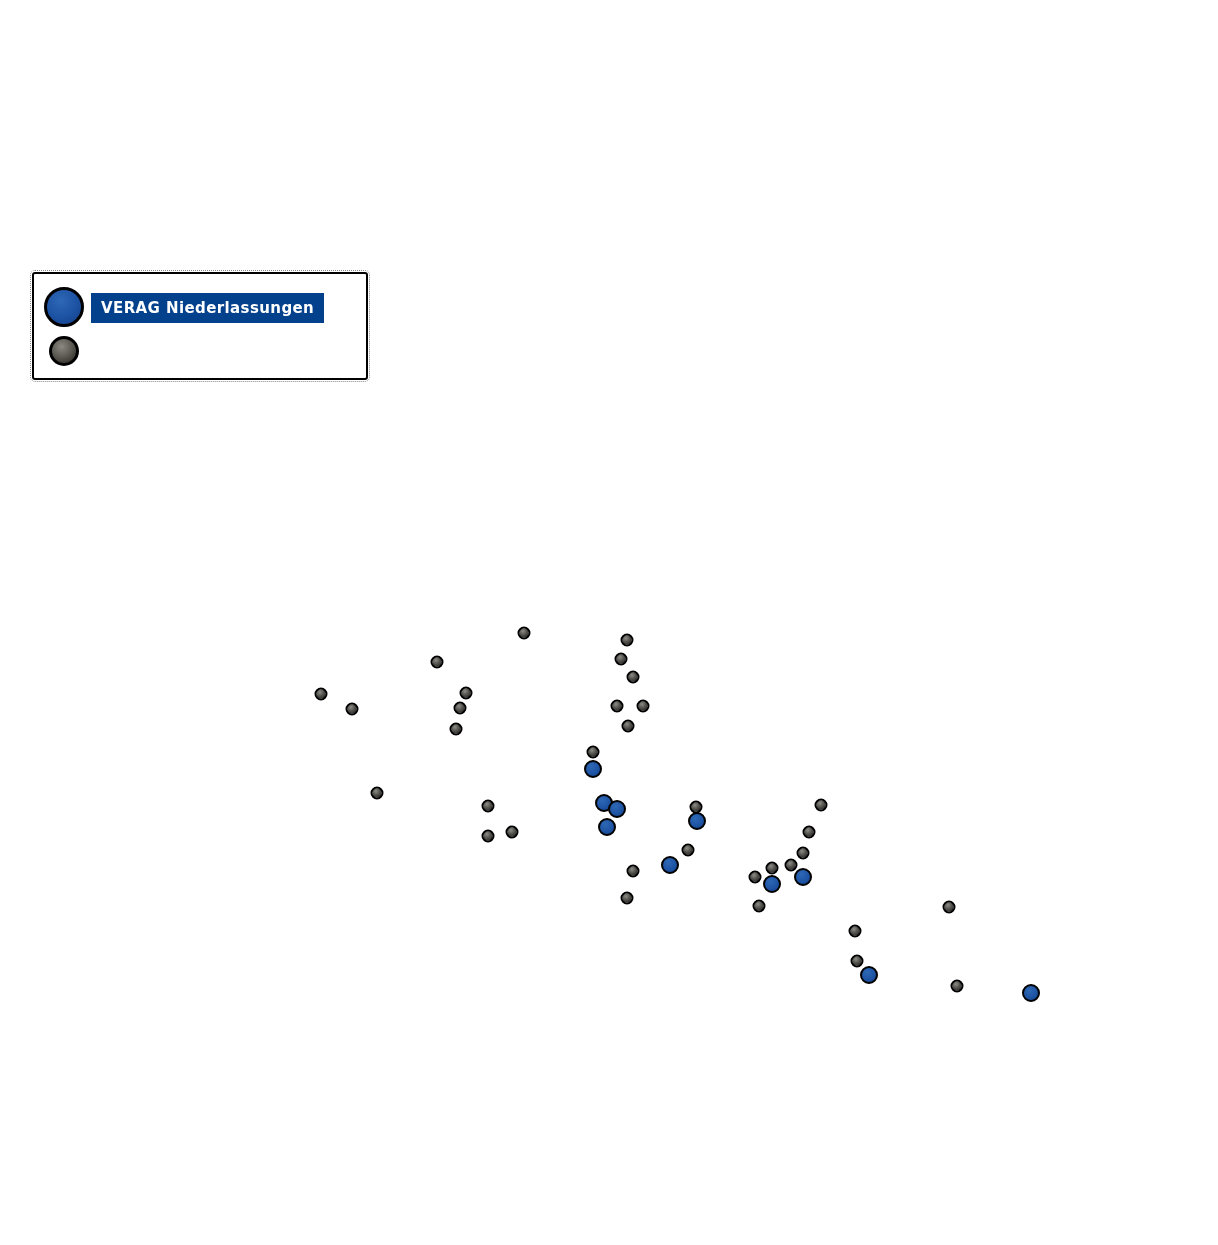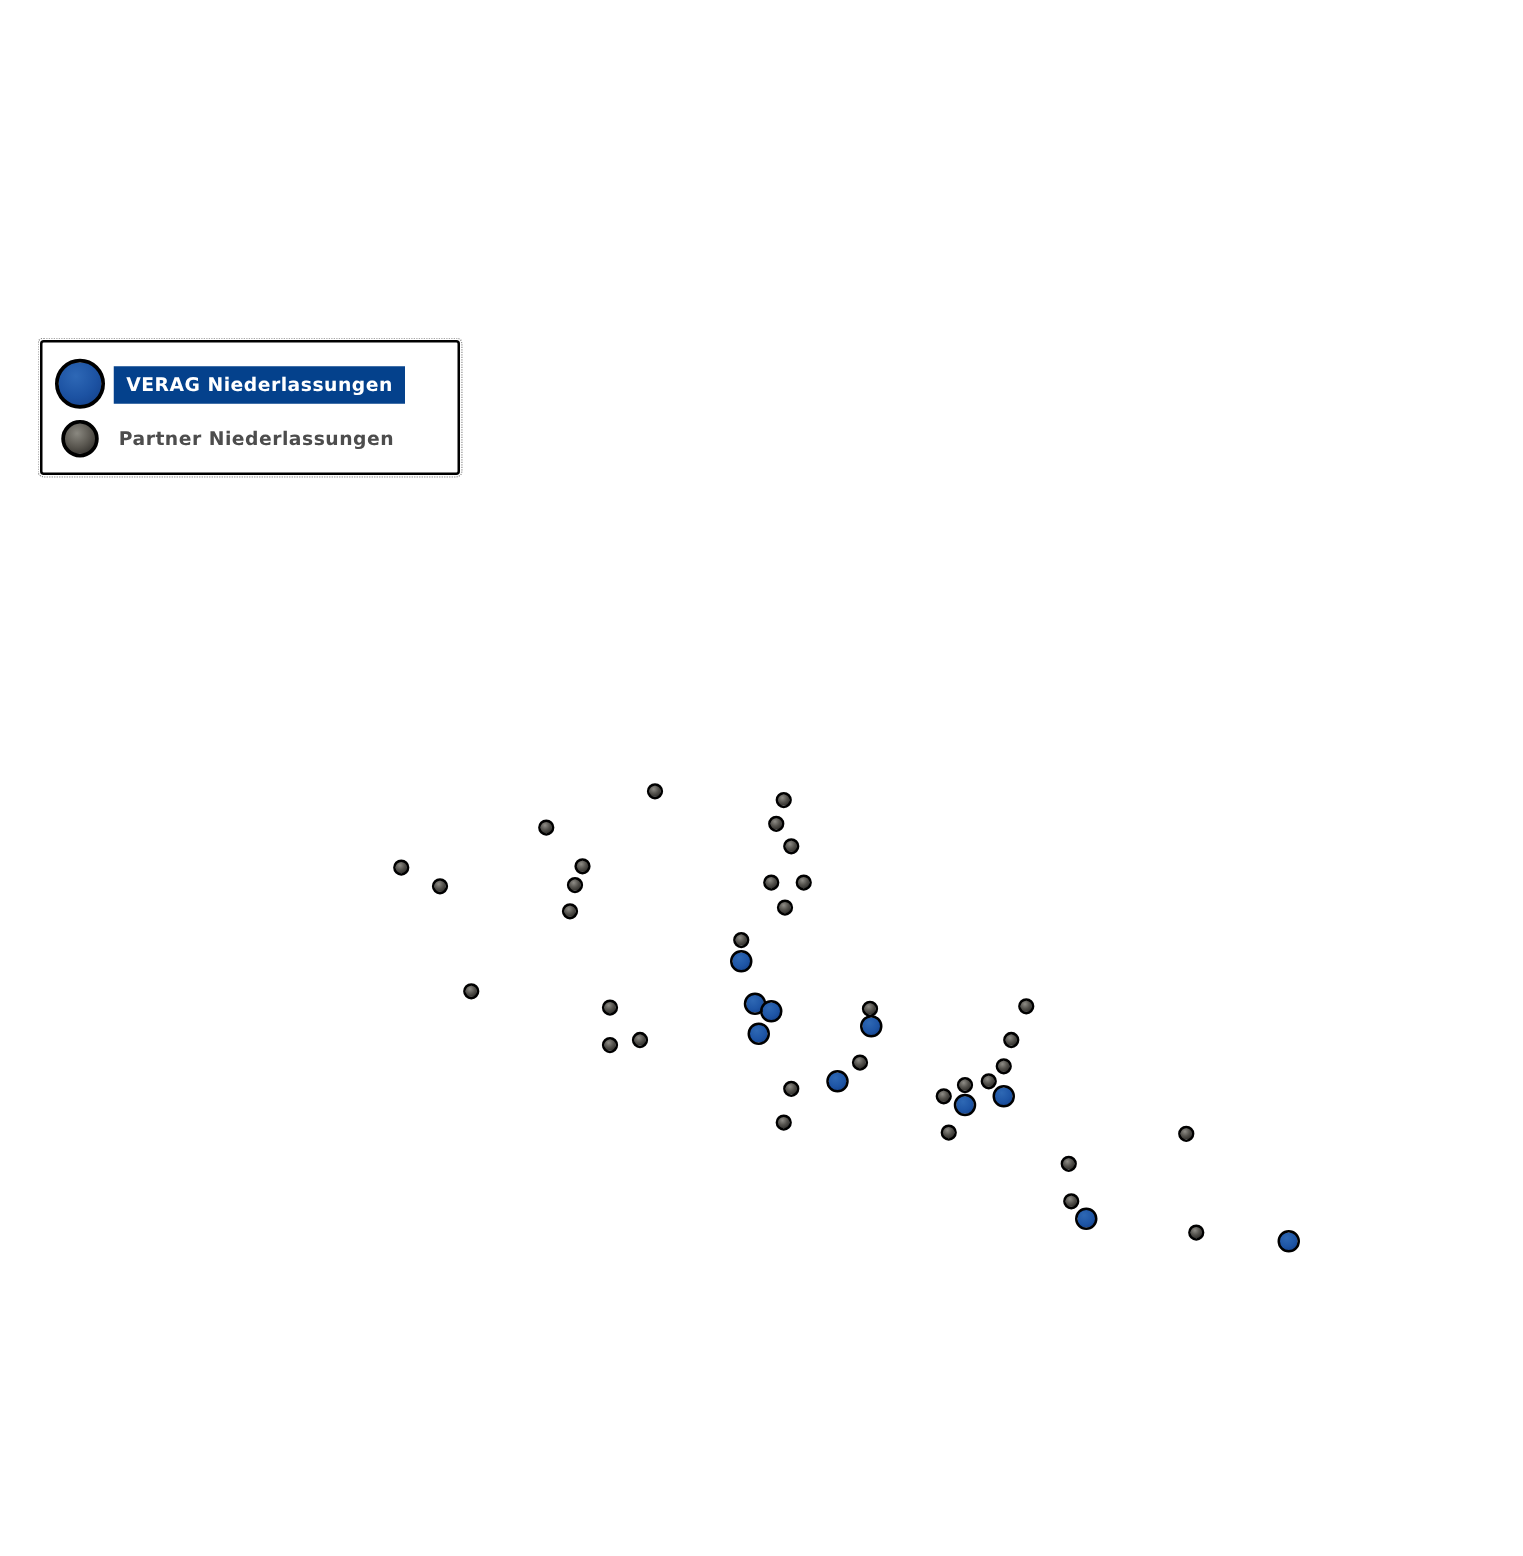--- a/index.html
+++ b/index.html
@@ -102,16 +102,15 @@
       <div class="marker verag" style="left: 772px; top: 884px; width: 18px; height: 18px;"></div>
       <div class="marker verag" style="left: 803px; top: 877px; width: 18px; height: 18px;"></div>
       <div class="marker verag" style="left: 869px; top: 975px; width: 18px; height: 18px;"></div>
       <div class="marker verag" style="left: 1031px; top: 993px; width: 18px; height: 18px;"></div>
     </div>
 
   <div class="legend">
     <span class="legend-dot big"></span>
     <span class="legend-label-verag">VERAG Niederlassungen</span>
     <span class="legend-dot small"></span>
-    <span class="legend-label-partner">Partner Niederlassungen</span>
   </div>
 
 </div>
 
 </body></html>

